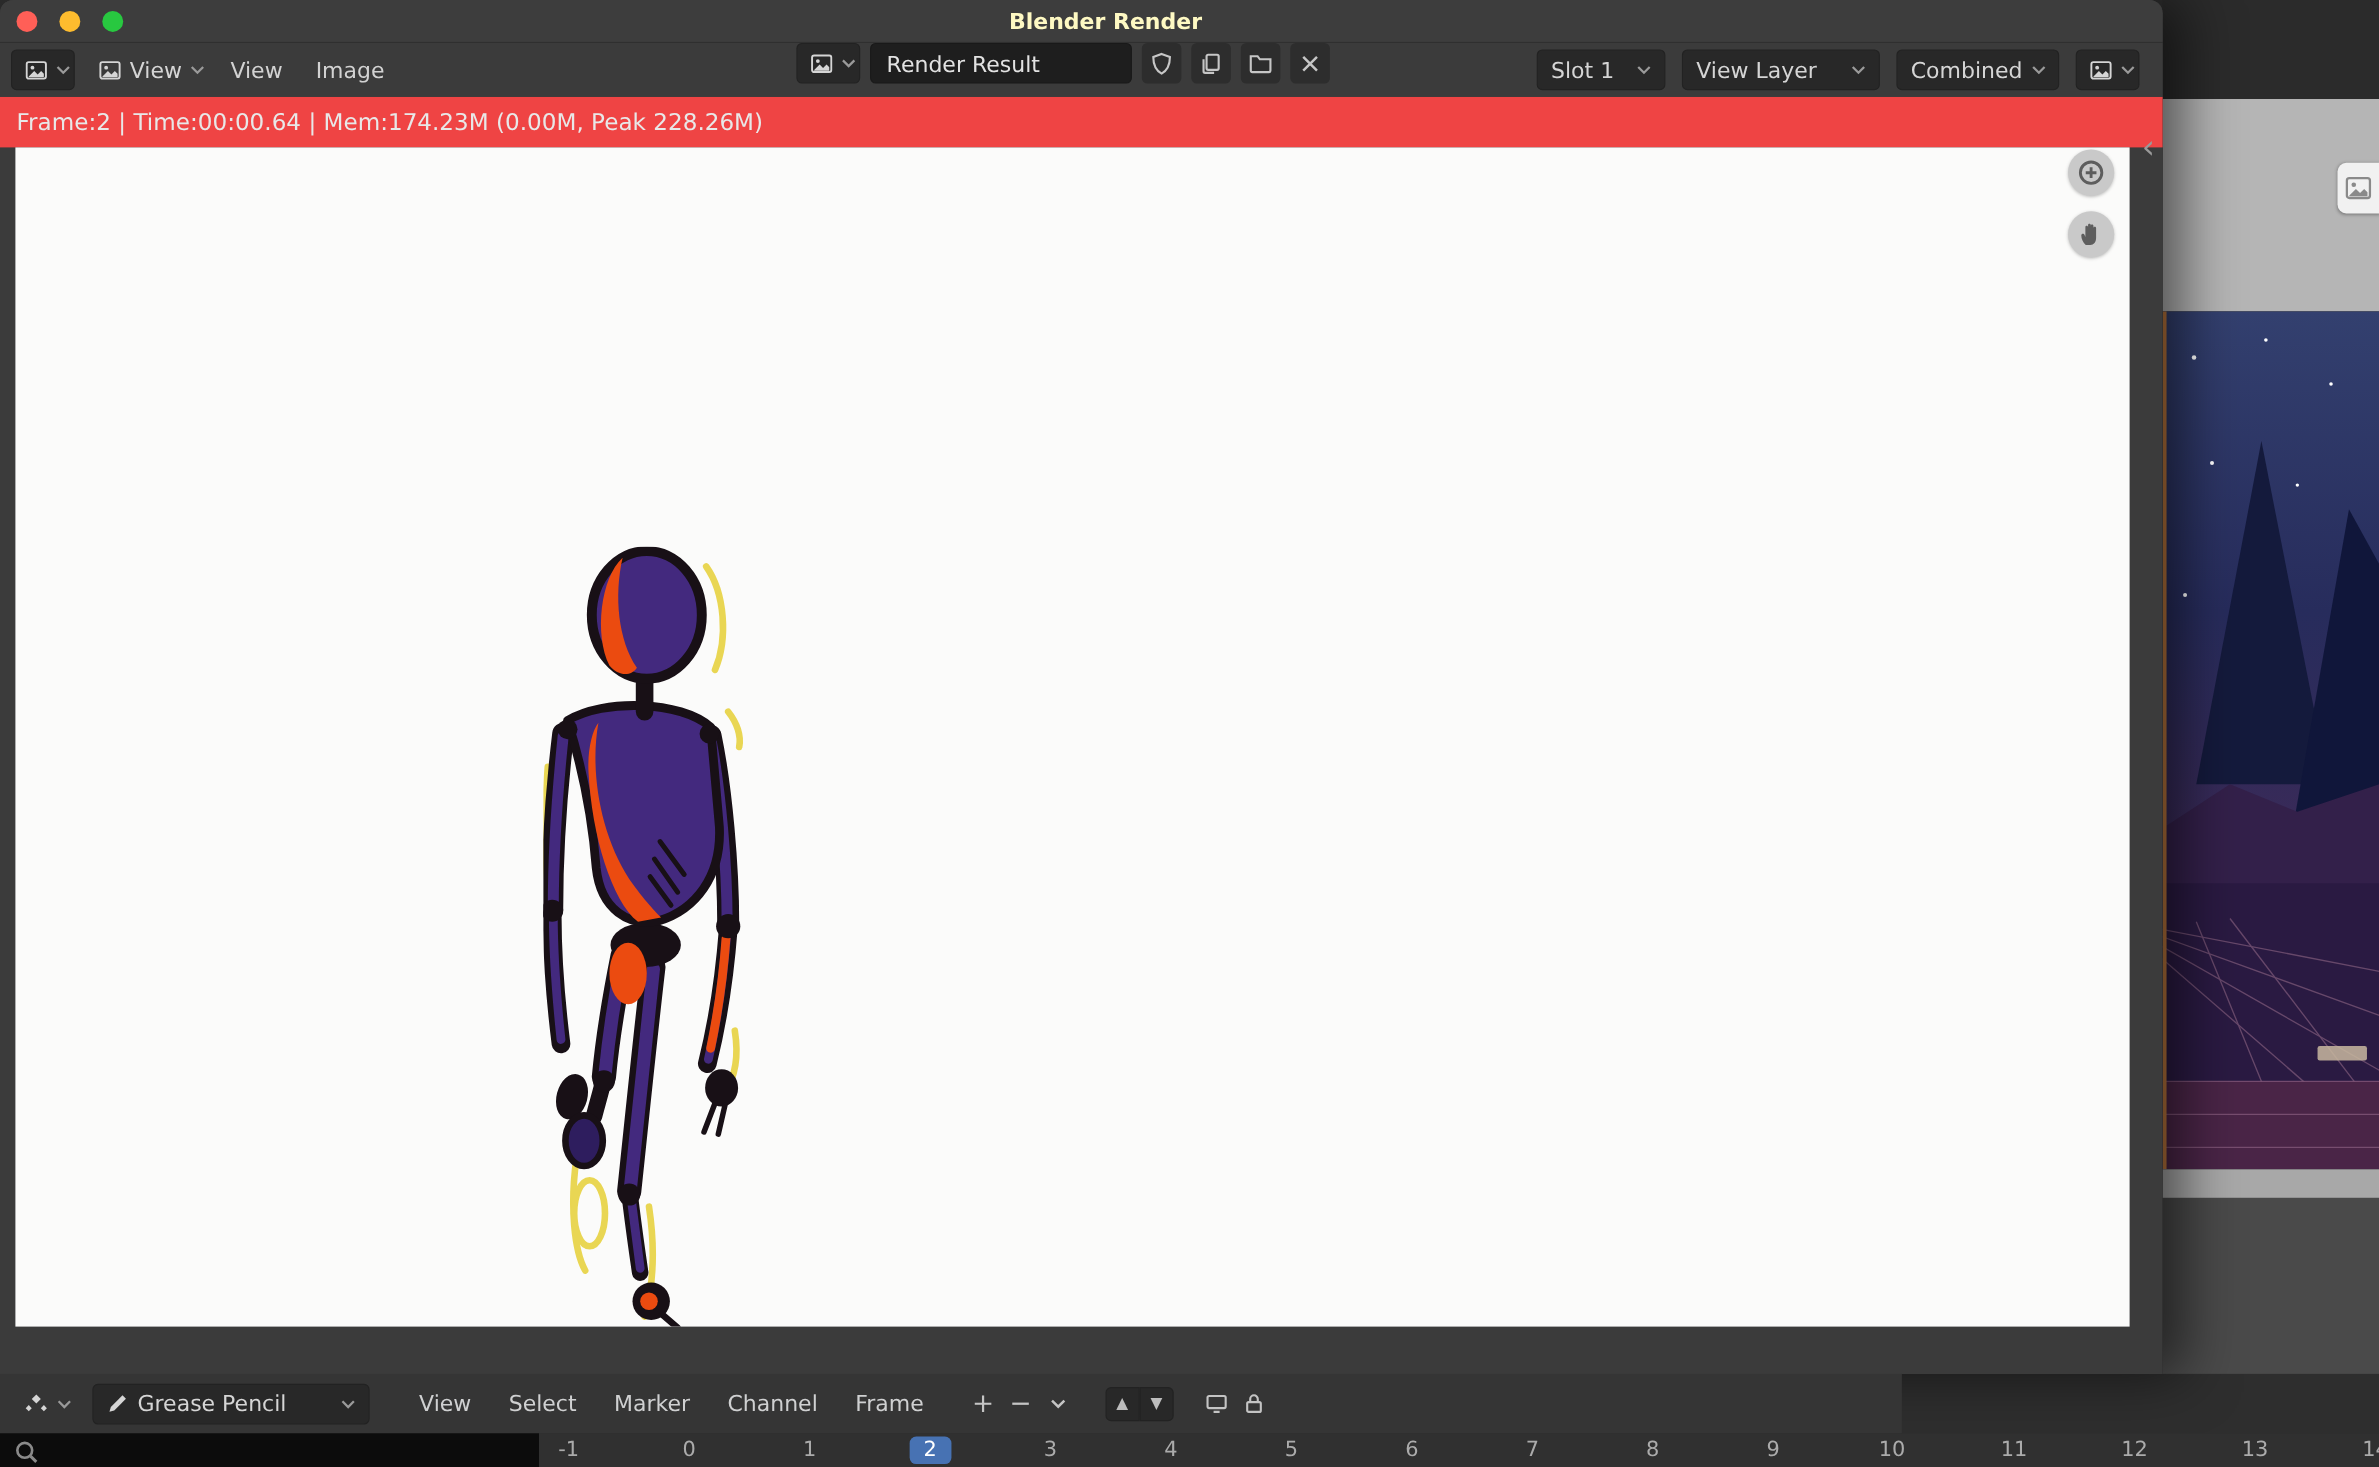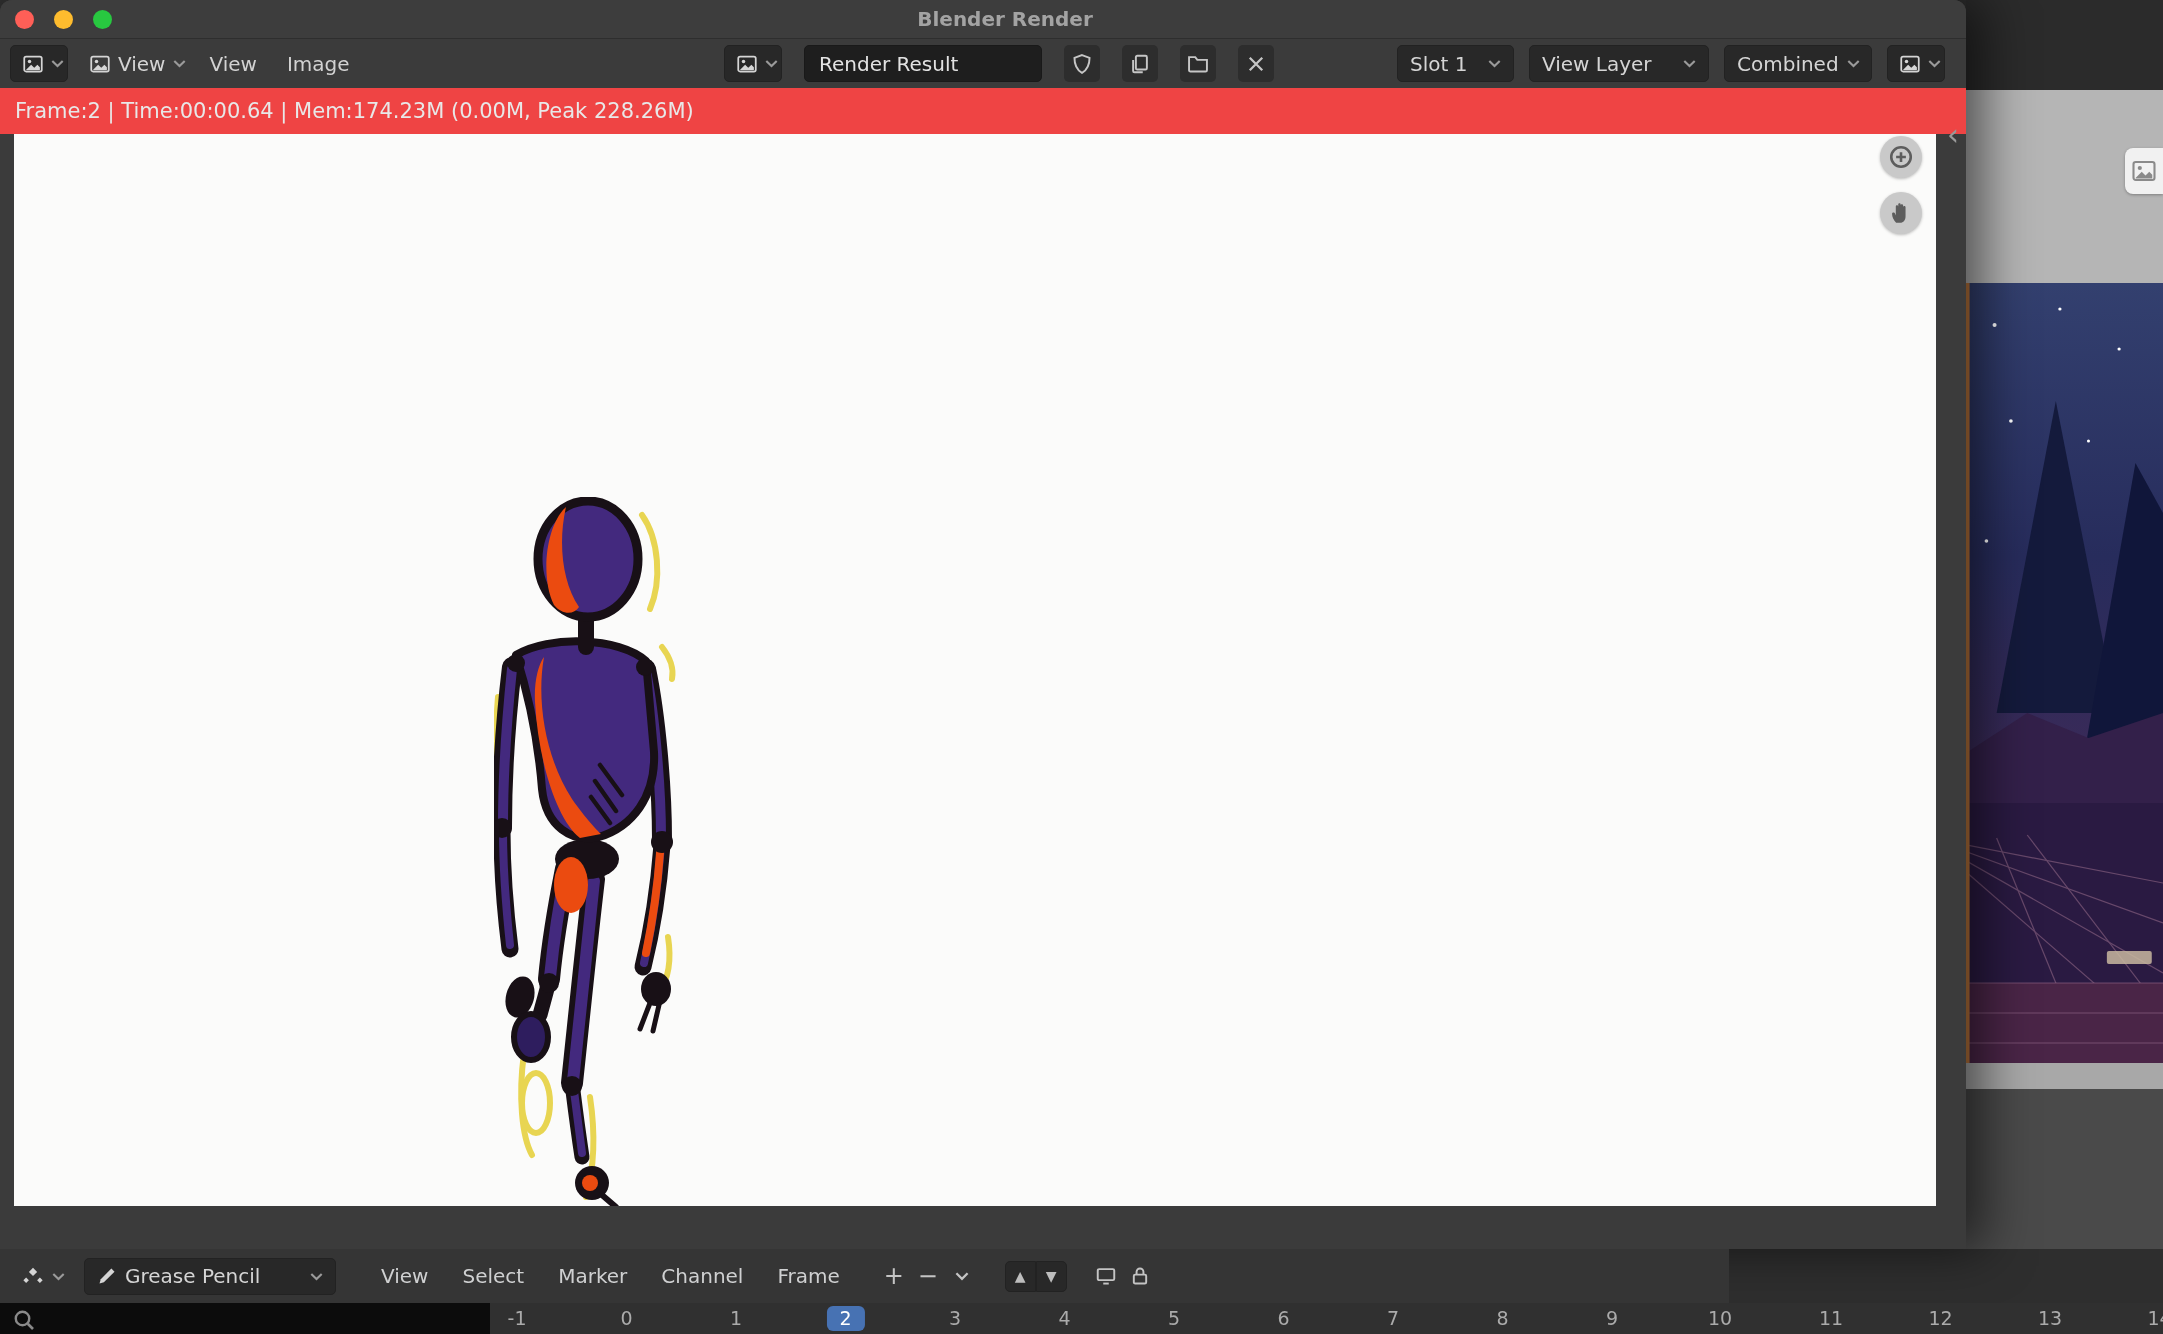--- a/index.html
+++ b/index.html
@@ -22,25 +22,25 @@
                    border-radius:12px 12px 0 0;
                    box-shadow:18px 0 50px rgba(0,0,0,.55); }
   .titlebar { position:relative; height:39px; background:#3d3d3d;
               border-bottom:1px solid #2e2e2e; border-radius:12px 12px 0 0; }
   .traffic  { position:absolute; left:15px; top:10px; display:flex; gap:20px; }
   .tl { width:19px; height:19px; border-radius:50%; display:inline-block; }
   .tl.red    { background:#ff5f57; }
   .tl.yellow { background:#febc2e; }
   .tl.green  { background:#28c840; }
   .win-title { position:absolute; left:0; right:0; top:0; height:39px; line-height:39px;
-               text-align:center; color:#a3a3a3; font-size:20px; font-weight:bold;padding-left:44px; }
+               text-align:center; color:#fef9c3; font-size:20px; font-weight:bold;padding-left:44px; }
 
   .ie-header { position:relative; height:49px; background:#3b3b3b; }
   .h-left  { position:absolute; left:10px; top:0; height:49px; display:flex; align-items:center; }
-  .h-center{ position:absolute; left:724px; top:0; height:49px; display:flex; align-items:center; gap:22px; }
+  .h-center{ position:absolute; left:724px; top:0; height:49px; display:flex; align-items:flex-start; gap:9px; }
   .h-right { position:absolute; right:21px; top:0; height:49px; display:flex; align-items:center; }
 
   .dropdown { background:#282828; border-radius:5px; height:37px; display:flex;
               align-items:center; padding:0 12px; color:#d5d5d5; font-size:20px; gap:8px;
               border:1px solid #222; }
   .dropdown .chev { color:#9a9a9a; margin-left:auto; display:flex; }
   .icon-dd { width:58px; justify-content:space-between; }
   .menu-item { color:#d2d2d2; font-size:20px; padding:0 15px; height:37px;
                display:flex; align-items:center; border-radius:4px; }
   .mode-dd { margin-left:14px; padding:0 8px; background:transparent; border:none; }

